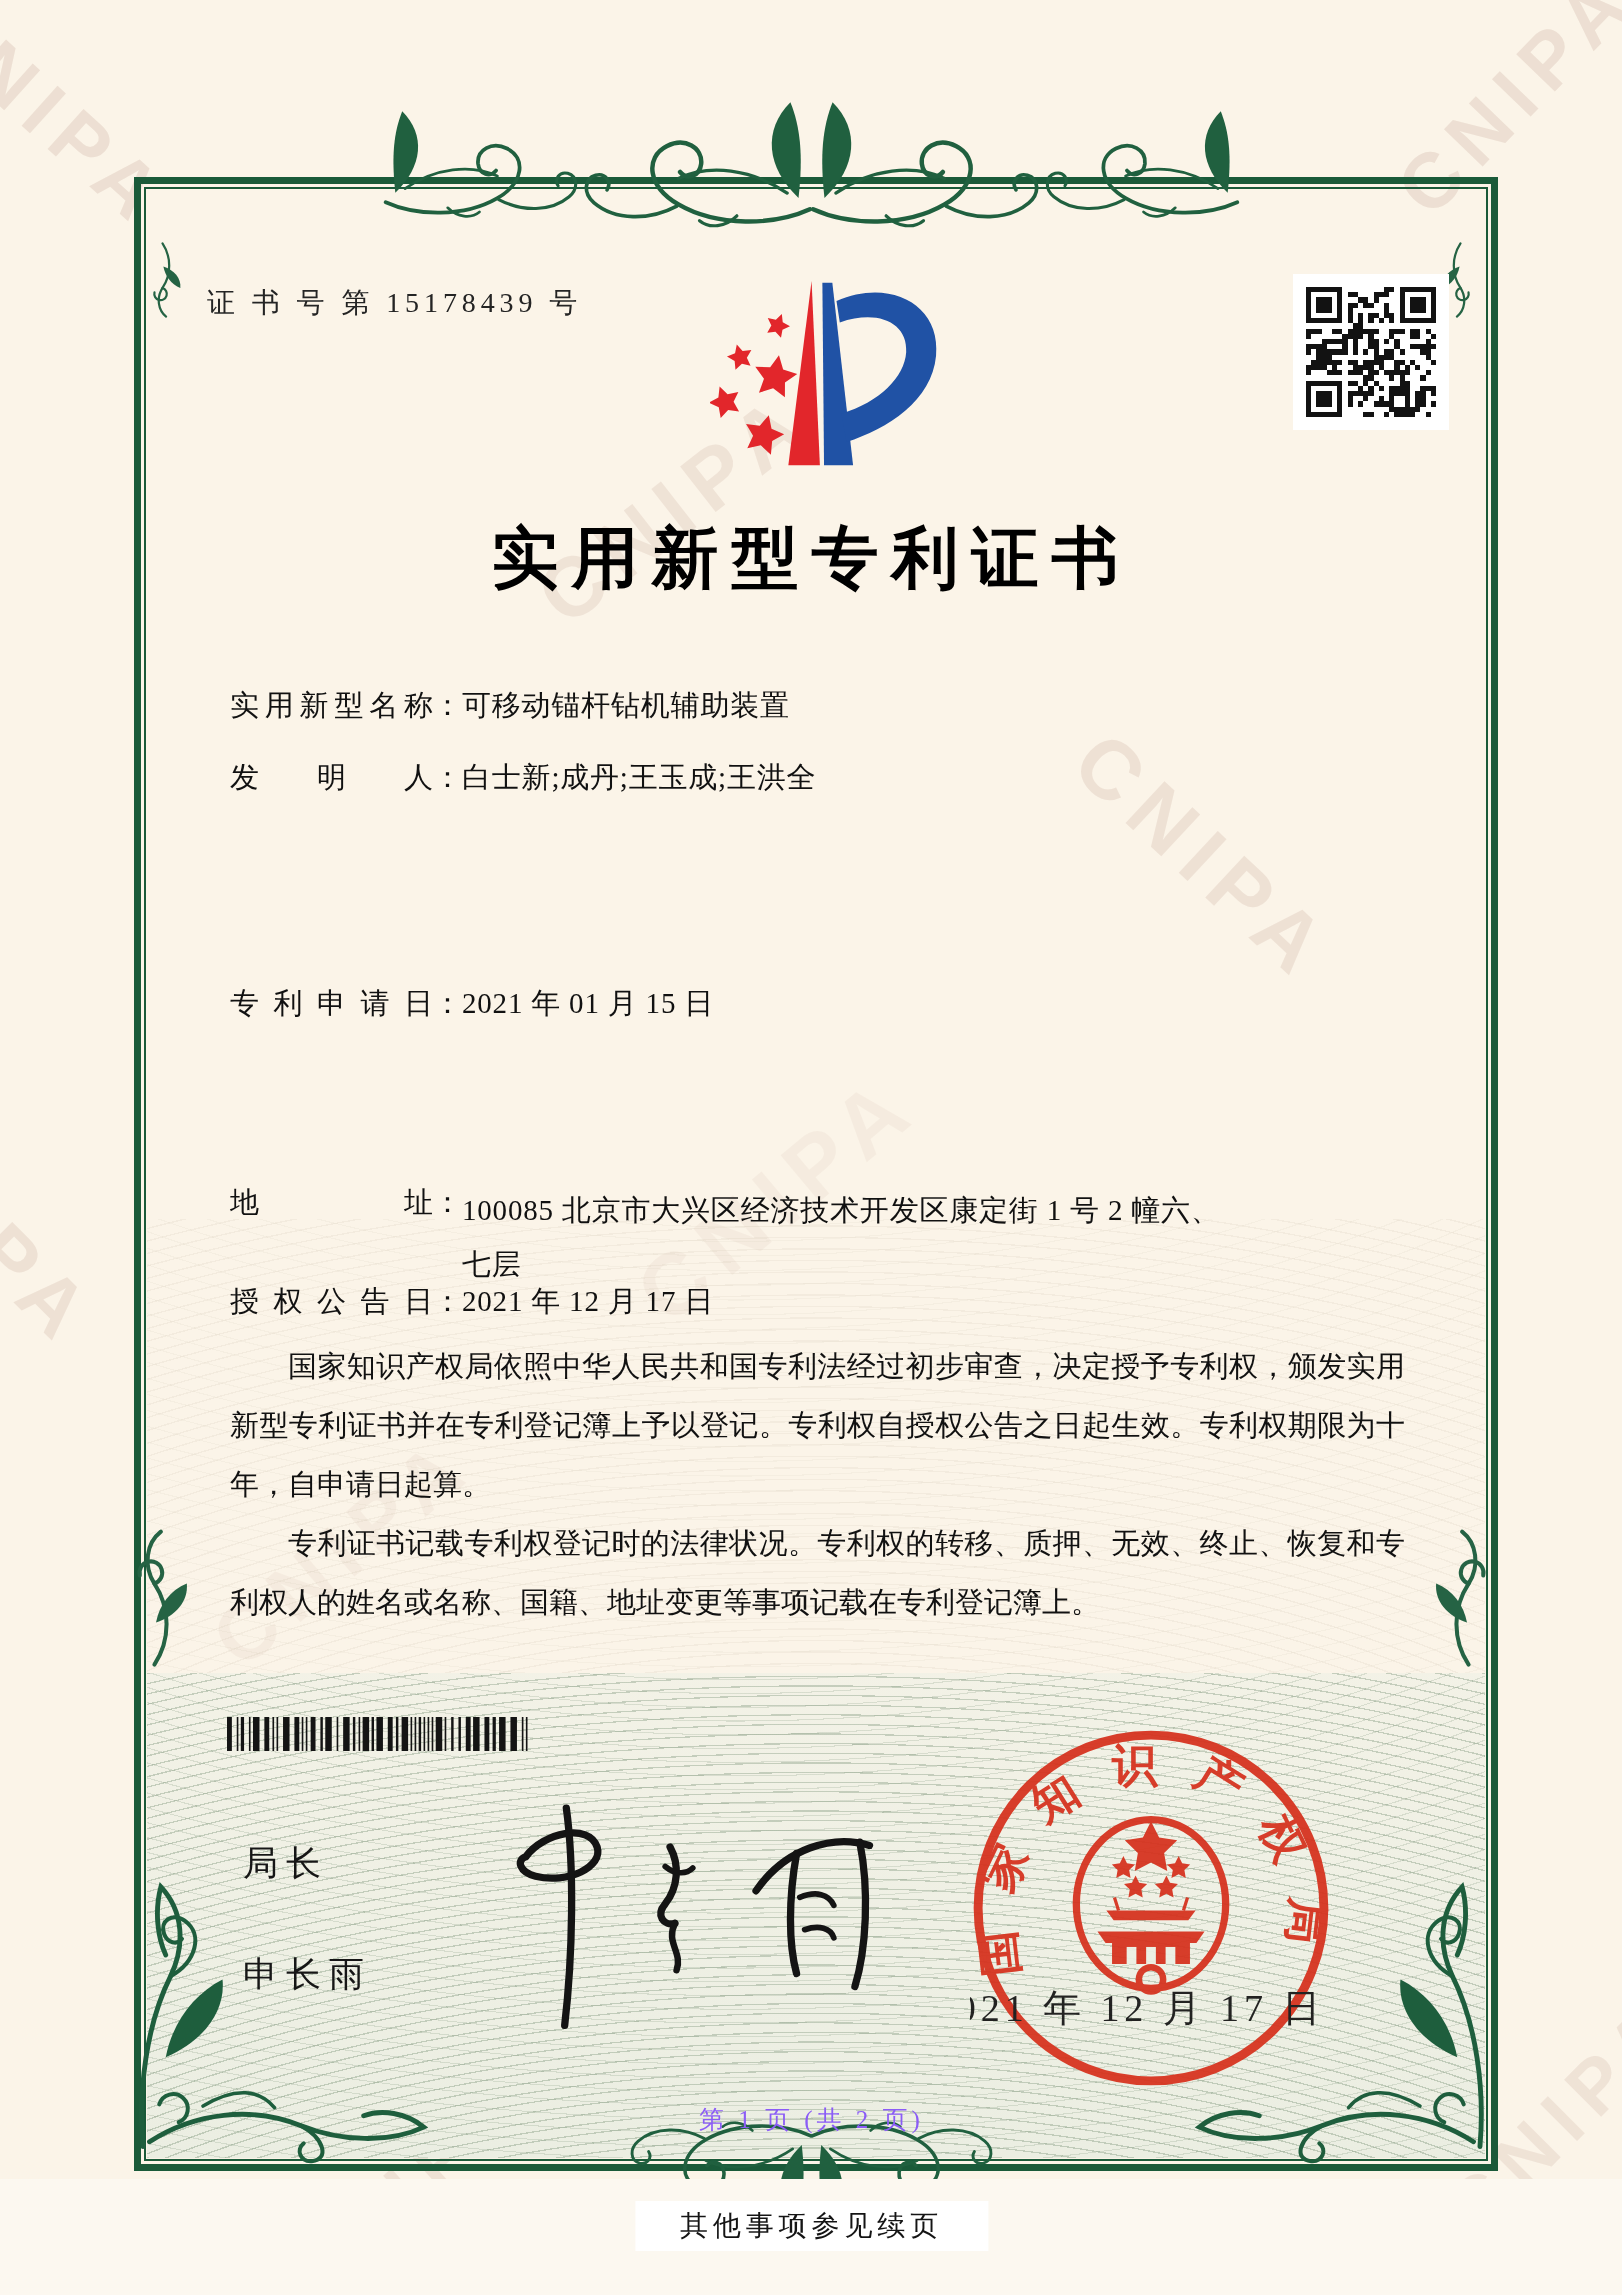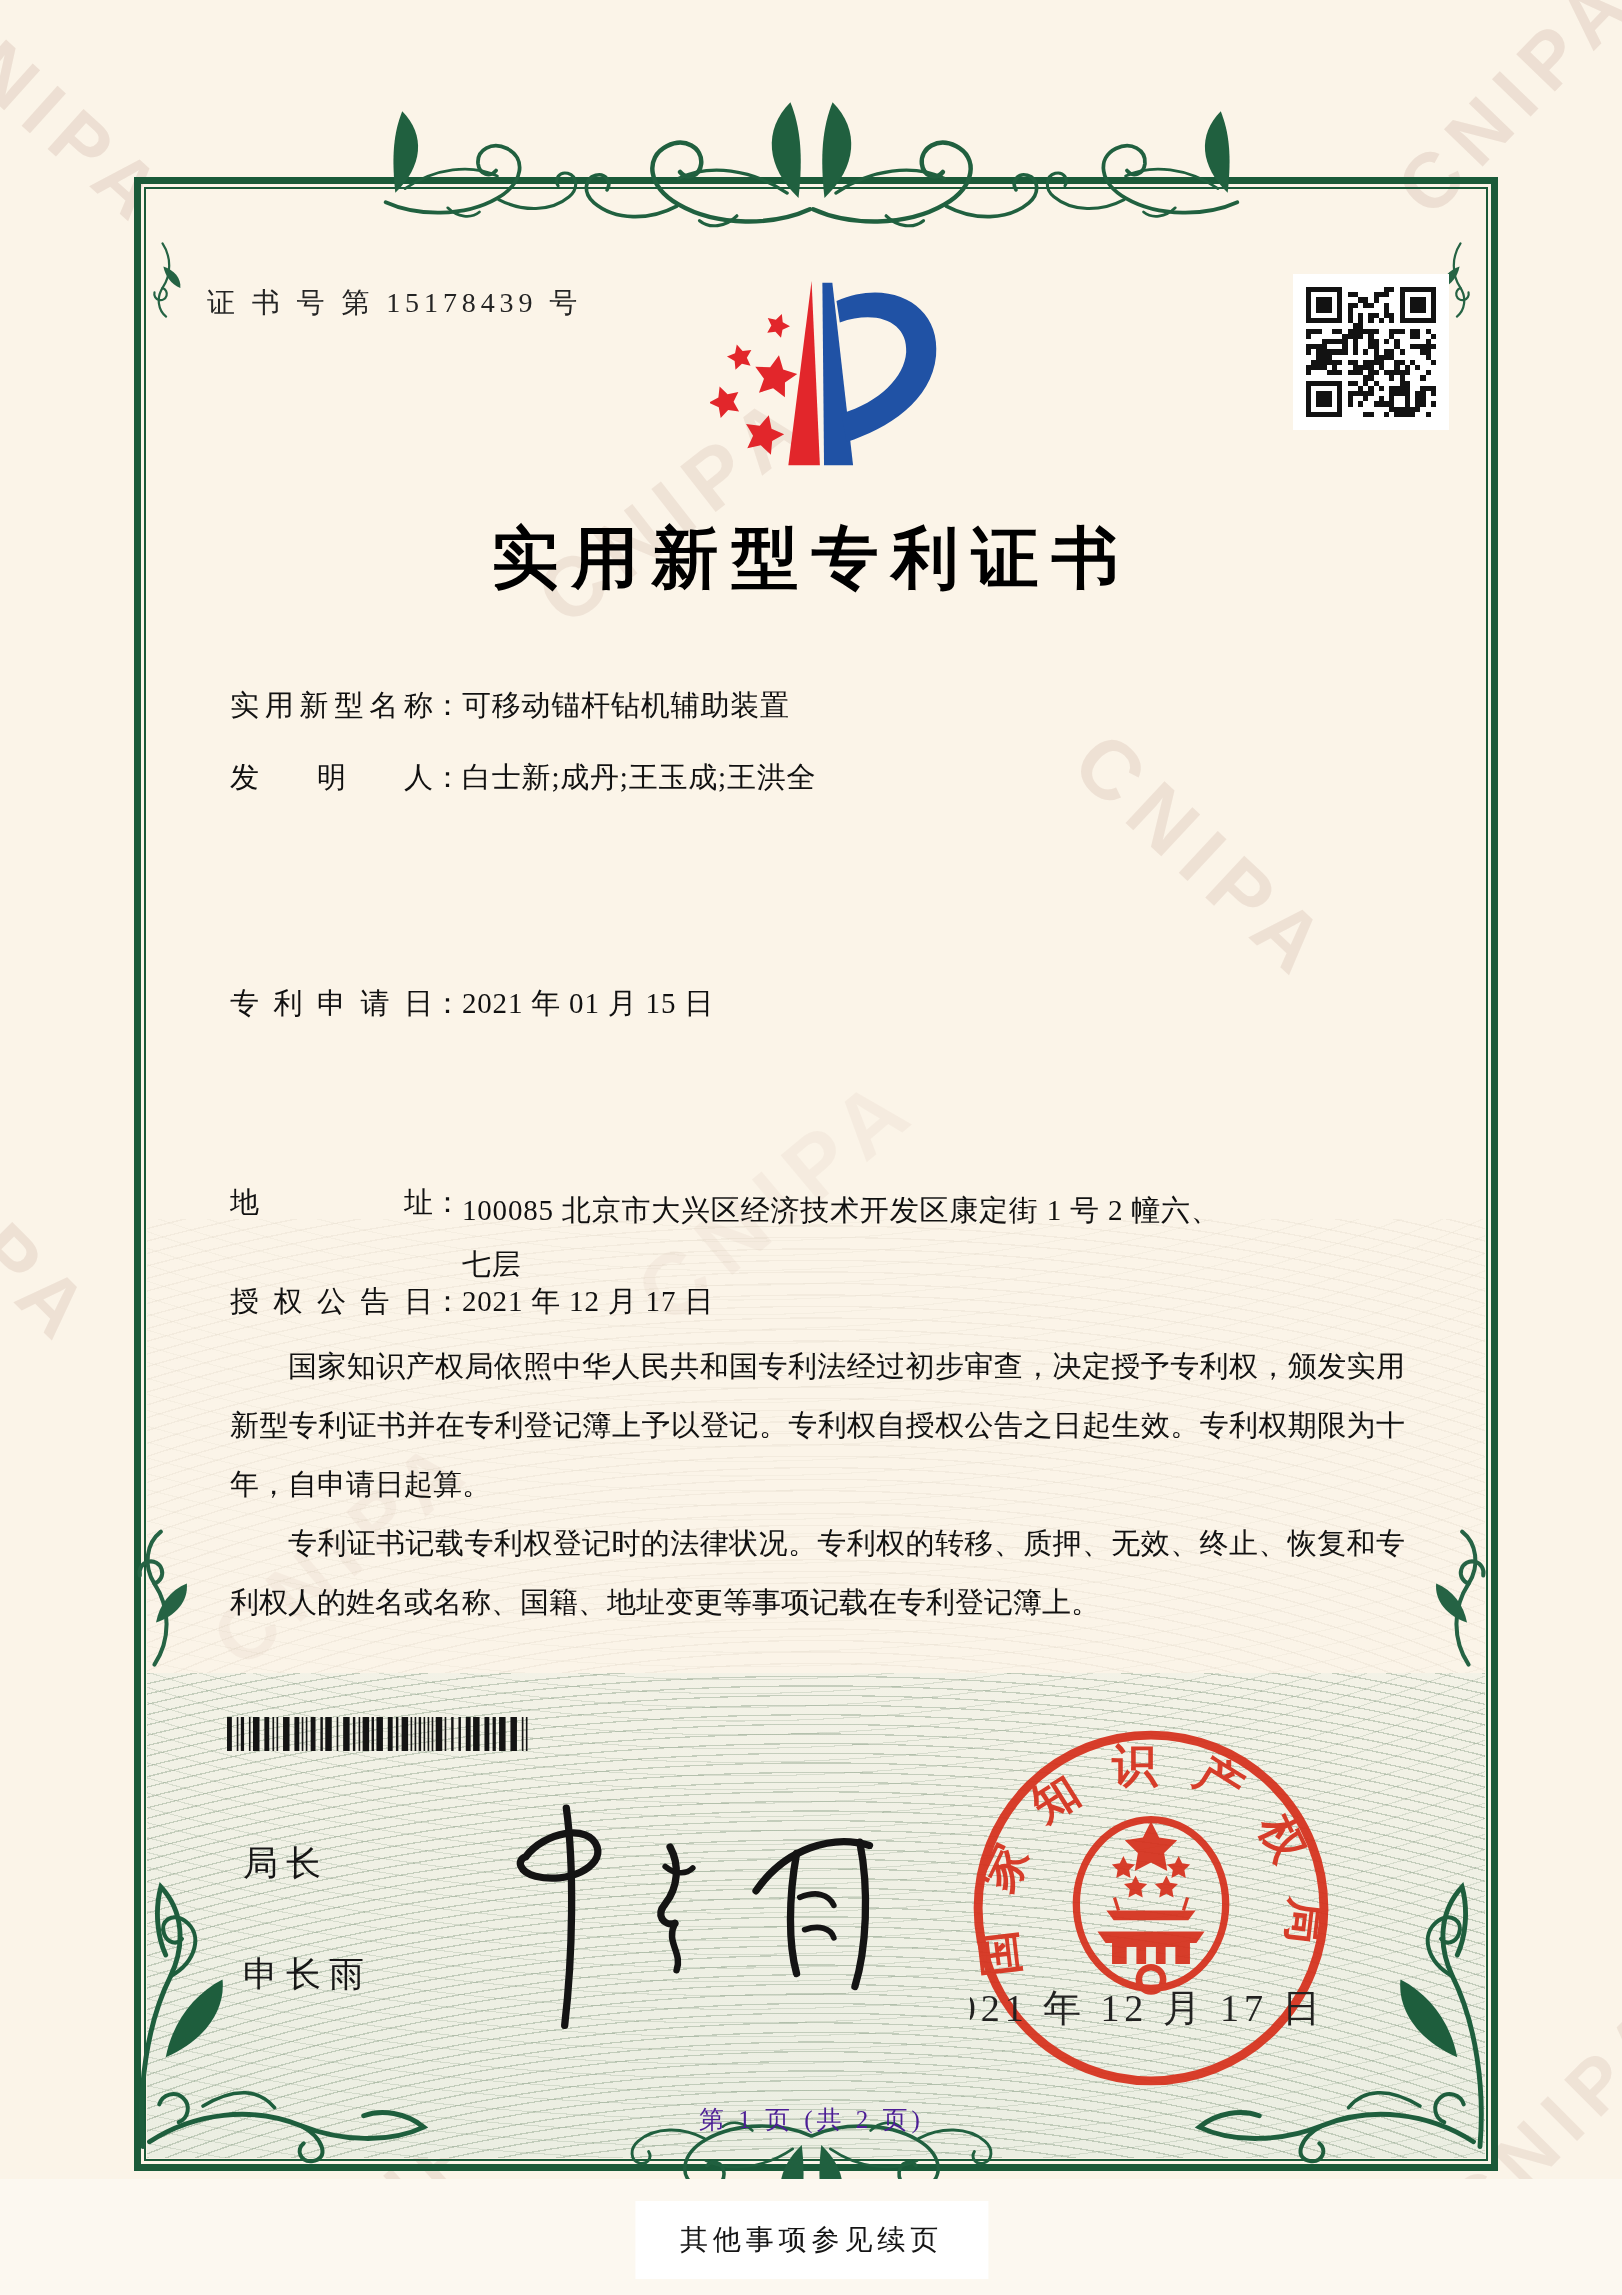--- a/index.html
+++ b/index.html
@@ -53,24 +53,24 @@
   
   .barcode{position:absolute;left:227px;top:1717px;width:307px;height:34px;}
   .officer-title{position:absolute;left:243px;top:1840px;font-size:35px;letter-spacing:8px;
       font-family:"Liberation Sans","DejaVu Sans",sans-serif;color:#161616;}
   .officer-name{position:absolute;left:243px;top:1951px;font-size:35px;letter-spacing:8px;
       font-family:"Liberation Sans","DejaVu Sans",sans-serif;color:#161616;}
   .sig{position:absolute;left:422px;top:1769px;width:454px;height:276px;}
   .seal{position:absolute;left:970px;top:1727px;width:362px;height:362px;}
 
   .page-info{position:absolute;left:0;top:2103px;width:1623px;text-align:center;font-size:25px;
-             letter-spacing:4px;color:#4c1d95;}
+             letter-spacing:4px;color:#8b5cf6;}
   .bottom-strip{position:absolute;left:0;top:2179px;width:1623px;height:116px;background:#fcf8f0;}
   .note-box{position:absolute;left:50%;top:2201px;transform:translateX(-50%);
-            background:#ffffff;padding:20px 45px;}
+            background:#ffffff;padding:6px 45px;}
   .note-text{font-size:28px;letter-spacing:4.9px;color:#141414;white-space:nowrap;}
 </style>
 </head>
 <body>
 
 <div class="page">
 
   <span class="wm" style="left:-37px;top:-24px;font-size:78px;transform:rotate(42deg);opacity:.55;">CNIPA</span>
   <span class="wm" style="left:1379px;top:170px;font-size:78px;transform:rotate(-46deg);opacity:.55;">CNIPA</span>
   <span class="wm" style="left:519px;top:568px;font-size:84px;transform:rotate(-38deg);opacity:.45;">CNIPA</span>

